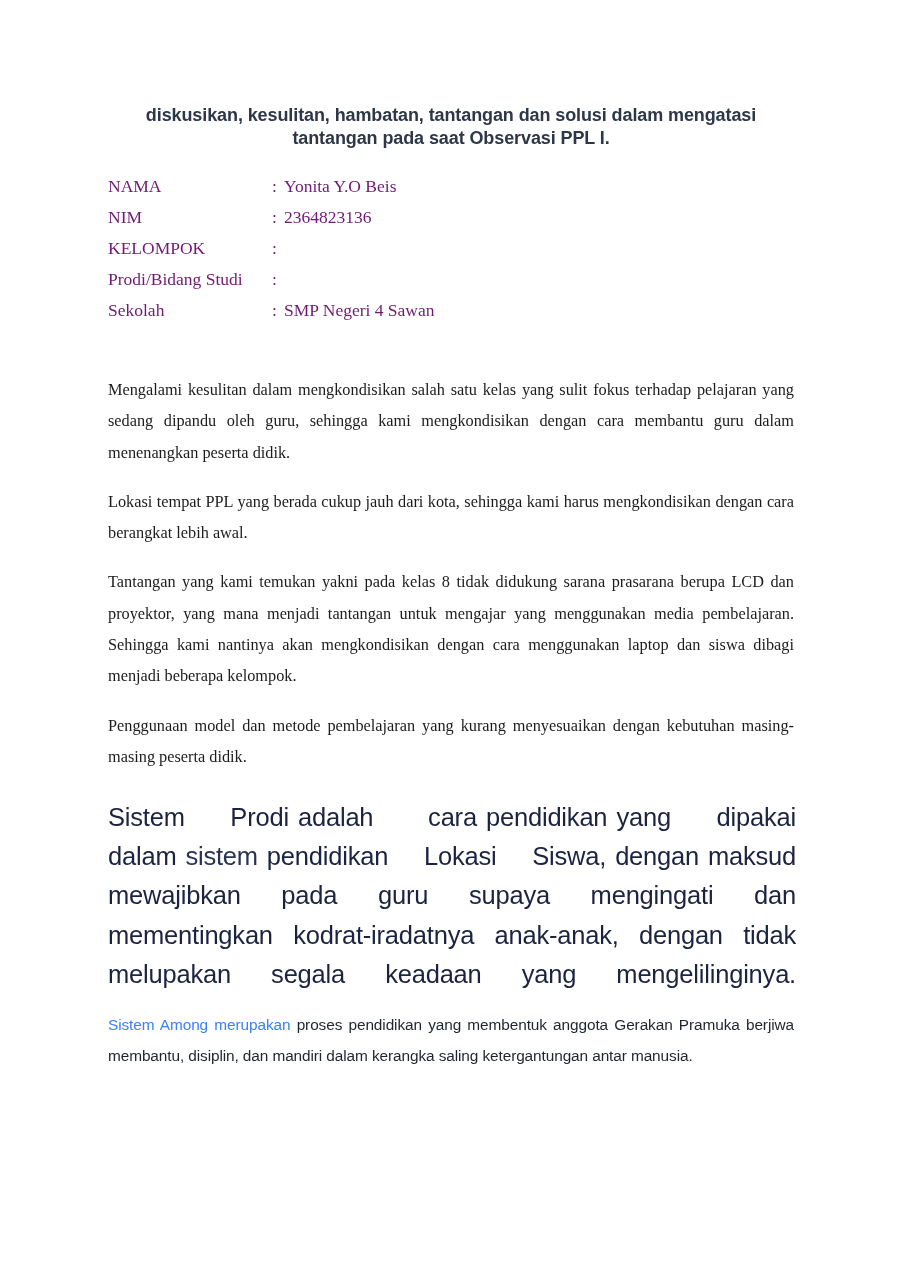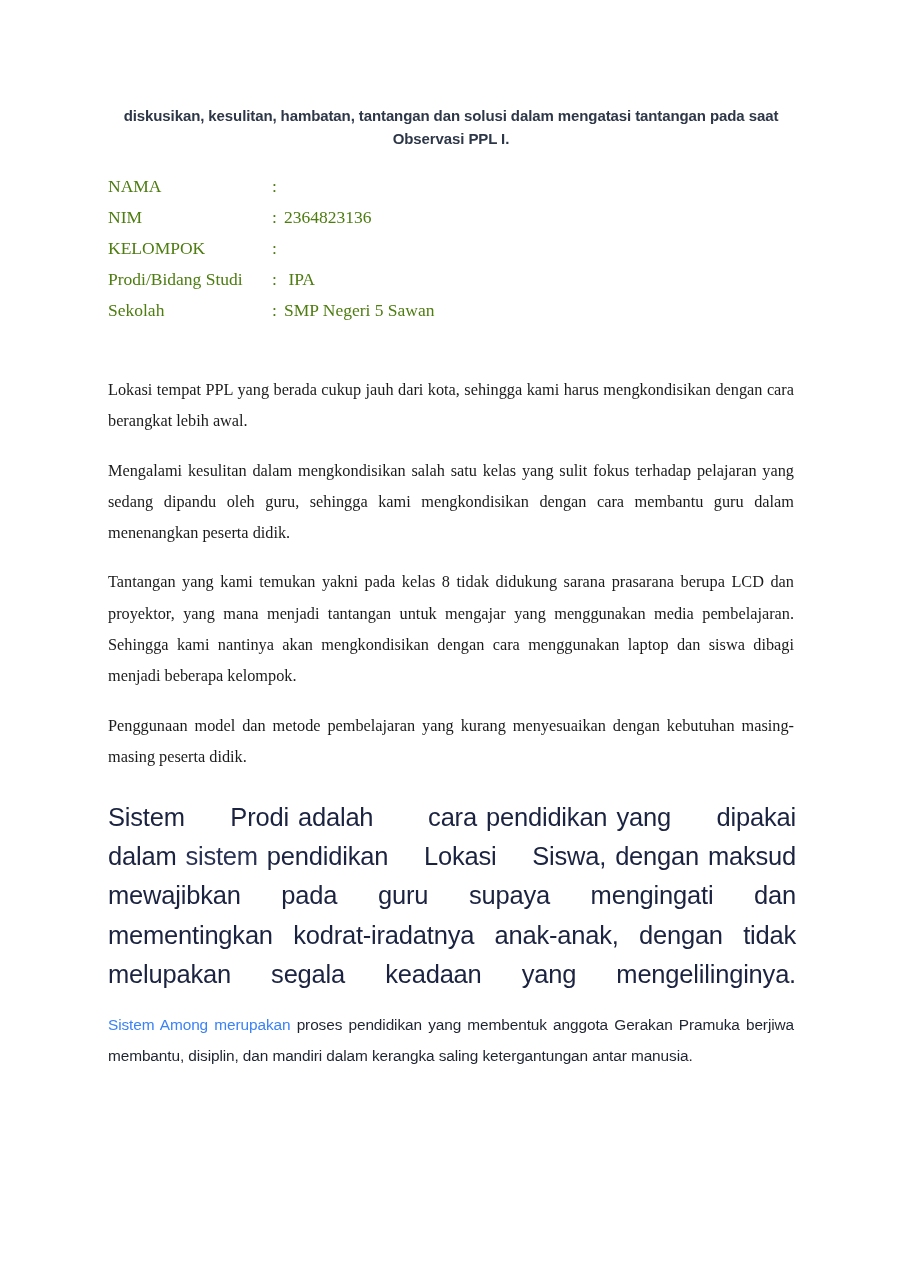--- a/index.html
+++ b/index.html
@@ -26,40 +26,40 @@
 
   
   .doc-title {
     position: absolute;
     left: 108px;
     top: 104px;
     width: 686px;
     text-align: center;
     font-family: "Liberation Sans", sans-serif;
     font-weight: bold;
-    font-size: 15px;
+    font-size: 18px;
     line-height: 23px;
     color: #2e3748;
     letter-spacing: -0.1px;
   }
 
   
   .identity {
     position: absolute;
     left: 108px;
     top: 176px;
     width: 690px;
   }
   .id-row {
     display: flex;
     align-items: baseline;
     height: 31px;
     font-family: "Liberation Serif", serif;
     font-size: 17.5px;
-    color: #4d7c0f;
+    color: #701a75;
   }
   .id-label {
     width: 164px;
     flex: 0 0 164px;
     white-space: nowrap;
   }
   .id-colon {
     width: 12px;
     flex: 0 0 12px;
   }
@@ -136,50 +136,50 @@
   <div class="doc-title">
     <span>diskusikan, kesulitan, hambatan, tantangan dan solusi dalam mengatasi tantangan</span>
     <span>pada saat Observasi PPL I.</span>
   </div>
 
   <div class="identity">
 
     <div class="id-row">
       <span class="id-label">NAMA</span>
       <span class="id-colon">:</span>
+      <span class="id-value">Yonita Y.O Beis</span>
     </div>
 
     <div class="id-row">
       <span class="id-label">NIM</span>
       <span class="id-colon">:</span>
       <span class="id-value">2364823136</span>
     </div>
 
     <div class="id-row">
       <span class="id-label">KELOMPOK</span>
       <span class="id-colon">:</span>
     </div>
 
     <div class="id-row">
       <span class="id-label">Prodi/Bidang Studi</span>
       <span class="id-colon">:</span>
-      <span class="id-value"> IPA</span>
     </div>
 
     <div class="id-row">
       <span class="id-label">Sekolah</span>
       <span class="id-colon">:</span>
-      <span class="id-value">SMP Negeri 5 Sawan</span>
+      <span class="id-value">SMP Negeri 4 Sawan</span>
     </div>
 
   </div>
 
   <div class="body-block">
+    <p class="para">Mengalami kesulitan dalam mengkondisikan salah satu kelas yang sulit fokus terhadap pelajaran yang sedang dipandu oleh guru, sehingga kami mengkondisikan dengan cara membantu guru dalam menenangkan peserta didik.</p>
     <p class="para">Lokasi tempat PPL yang berada cukup jauh dari kota, sehingga kami harus mengkondisikan dengan cara berangkat lebih awal.</p>
-    <p class="para">Mengalami kesulitan dalam mengkondisikan salah satu kelas yang sulit fokus terhadap pelajaran yang sedang dipandu oleh guru, sehingga kami mengkondisikan dengan cara membantu guru dalam menenangkan peserta didik.</p>
     <p class="para">Tantangan yang kami temukan yakni pada kelas 8 tidak didukung sarana prasarana berupa LCD dan proyektor, yang mana menjadi tantangan untuk mengajar yang menggunakan media pembelajaran. Sehingga kami nantinya akan mengkondisikan dengan cara menggunakan laptop dan siswa dibagi menjadi beberapa kelompok.</p>
     <p class="para">Penggunaan model dan metode pembelajaran yang kurang menyesuaikan dengan kebutuhan masing-masing peserta didik.</p>
   </div>
 
   <div class="big-heading">
     <span>Sistem</span>
     <span>&nbsp; &nbsp; </span>
     <span>Prodi adalah</span>
     <span>&nbsp; &nbsp;&nbsp;</span>
     <span>cara pendidikan yang</span>

